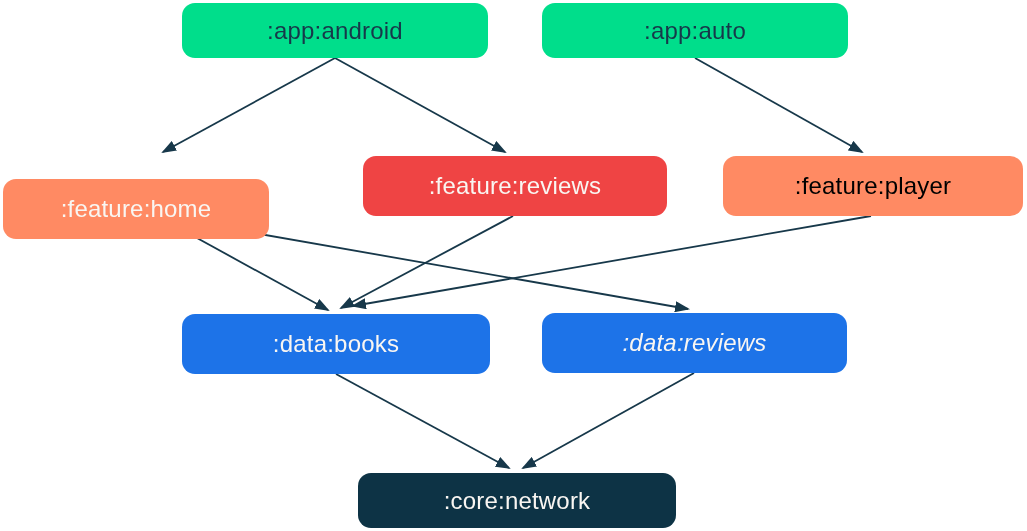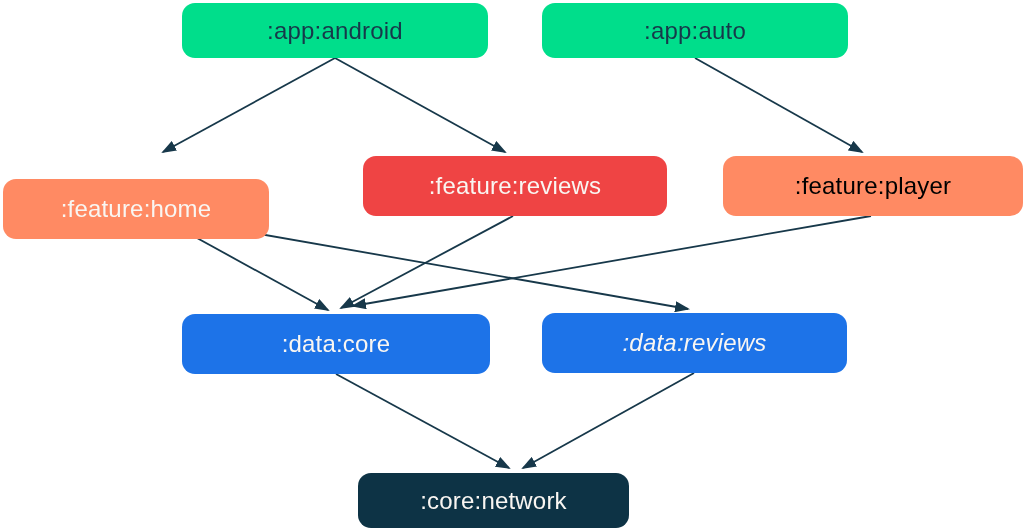--- a/index.html
+++ b/index.html
@@ -67,22 +67,22 @@
       <div class="node" style="left: 3px; top: 148px; width: 266px; height: 60px; background: rgb(255, 138, 99); margin-top: 31px;">
         <span class="label" style="color: rgb(249, 246, 242);">:feature:home</span>
       </div>
       <div class="node" style="left: 363px; top: 156px; width: 304px; height: 60px; background: #ef4444;">
         <span class="label" style="color: rgb(249, 246, 242);">:feature:reviews</span>
       </div>
       <div class="node" style="left: 723px; top: 156px; width: 300px; height: 60px; background: rgb(255, 138, 99);">
         <span class="label" style="color: #000000;">:feature:player</span>
       </div>
       <div class="node" style="left: 182px; top: 314px; width: 308px; height: 60px; background: rgb(29, 115, 232);">
-        <span class="label" style="color: rgb(249, 246, 242);">:data:core</span>
+        <span class="label" style="color: rgb(249, 246, 242);">:data:books</span>
       </div>
       <div class="node" style="left: 542px; top: 313px; width: 305px; height: 60px; background: rgb(29, 115, 232); font-style: italic;">
         <span class="label" style="color: rgb(249, 246, 242);">:data:reviews</span>
       </div>
-      <div class="node" style="left: 358px; top: 473px; width: 271px; height: 55px; background: rgb(13, 51, 69);">
+      <div class="node" style="left: 358px; top: 473px; width: 318px; height: 55px; background: rgb(13, 51, 69);">
         <span class="label" style="color: rgb(249, 246, 242);">:core:network</span>
       </div>
     </div>
 </div>
 
 </body></html>

